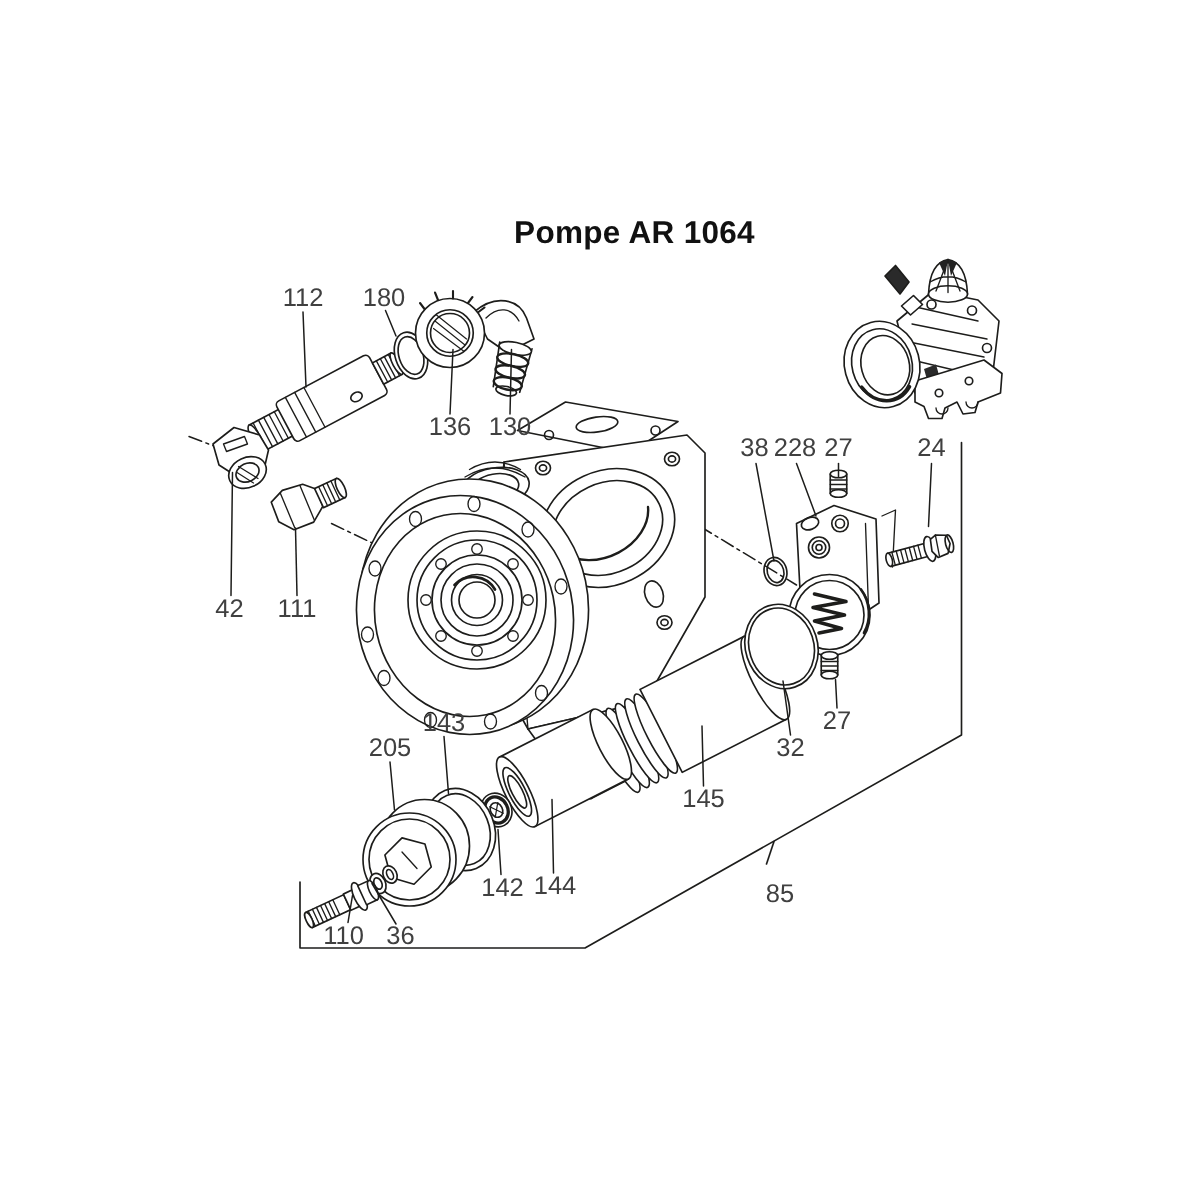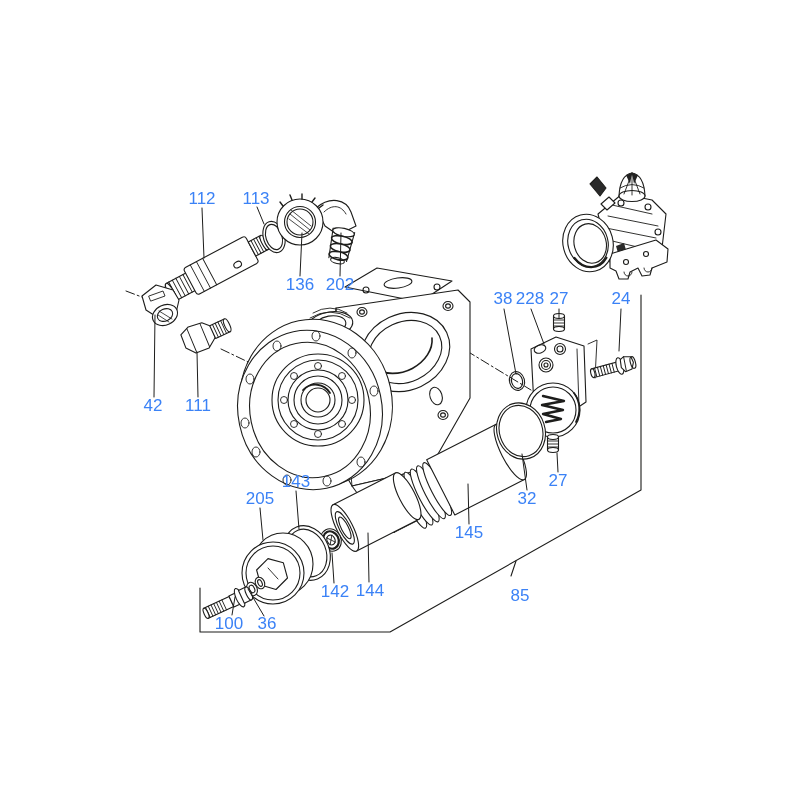--- a/index.html
+++ b/index.html
@@ -8,21 +8,21 @@
     font-family:"Liberation Sans",sans-serif;overflow:hidden;
   }
   .stage svg{position:absolute;left:0;top:0;}
   .title{
     position:absolute;transform:translate(-50%,-50%);
     font-size:21px;font-weight:bold;color:#111;white-space:nowrap;
     letter-spacing:.2px;
   }
   .callout{
     position:absolute;transform:translate(-50%,-50%);
-    font-size:17px;color:#3b82f6;white-space:nowrap;
+    font-size:17px;color:#404040;white-space:nowrap;
   }
 </style>
 </head>
 <body>
 
 <div class="stage">
 
   <svg width="800" height="800" viewBox="0 0 800 800">
     <g stroke="#1d1d1b" stroke-width="1.1" fill="none" stroke-linejoin="round" stroke-linecap="round">
 
@@ -336,35 +336,36 @@
         <line x1="296" y1="491" x2="299" y2="529"></line>
         <line x1="334" y1="583" x2="332" y2="553"></line>
         <line x1="369" y1="582" x2="368" y2="533"></line>
         <line x1="469" y1="524" x2="468" y2="484"></line>
         <line x1="232" y1="615" x2="235" y2="597"></line>
         <line x1="264" y1="616" x2="248" y2="589"></line>
       </g>
     </g>
   </svg>
 
+  <div class="title" style="left:423px;top:156px">Pompe AR 1064</div>
 
   <div class="callout" style="left:202px;top:199px">112</div>
-  <div class="callout" style="left:256px;top:199px">113</div>
+  <div class="callout" style="left:256px;top:199px">180</div>
   <div class="callout" style="left:300px;top:285px">136</div>
-  <div class="callout" style="left:340px;top:285px">202</div>
+  <div class="callout" style="left:340px;top:285px">130</div>
   <div class="callout" style="left:153px;top:406px">42</div>
   <div class="callout" style="left:198px;top:406px">111</div>
   <div class="callout" style="left:503px;top:299px">38</div>
   <div class="callout" style="left:530px;top:299px">228</div>
   <div class="callout" style="left:559px;top:299px">27</div>
   <div class="callout" style="left:621px;top:299px">24</div>
   <div class="callout" style="left:558px;top:481px">27</div>
   <div class="callout" style="left:527px;top:499px">32</div>
   <div class="callout" style="left:260px;top:499px">205</div>
   <div class="callout" style="left:296px;top:482px">143</div>
   <div class="callout" style="left:335px;top:592px">142</div>
   <div class="callout" style="left:370px;top:591px">144</div>
   <div class="callout" style="left:469px;top:533px">145</div>
-  <div class="callout" style="left:229px;top:624px">100</div>
+  <div class="callout" style="left:229px;top:624px">110</div>
   <div class="callout" style="left:267px;top:624px">36</div>
   <div class="callout" style="left:520px;top:596px">85</div>
 
 </div>
 
 </body></html>

